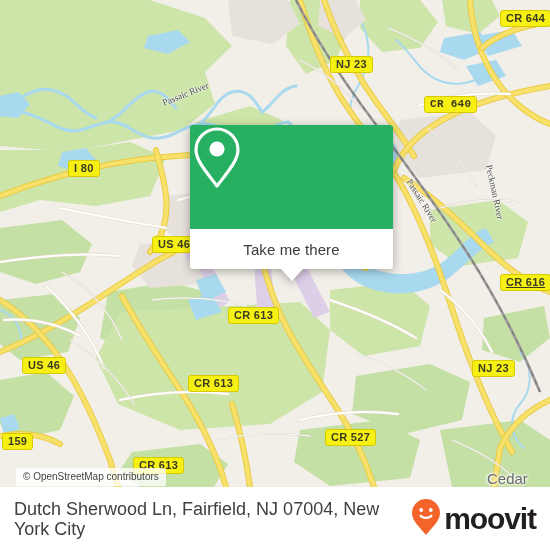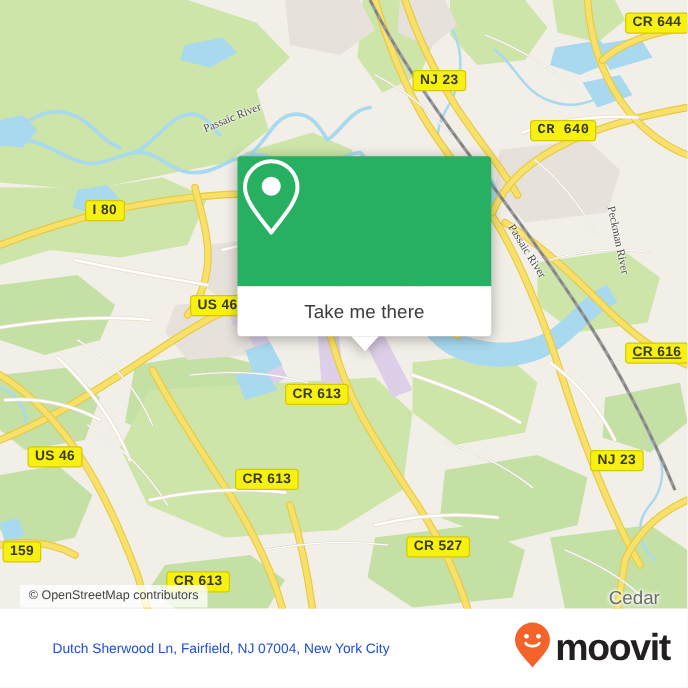--- a/index.html
+++ b/index.html
@@ -97,25 +97,24 @@
   #footer{
     position:absolute;left:0;top:487px;
     width:550px;height:63px;
     background:#ffffff;
     display:flex;align-items:center;
     box-sizing:border-box;
     padding:0 14px 0 14px;
   }
   #addr{
     flex:1 1 auto;
-    color:#1d4ed8;
-    font-size:11px;
+    color:#404040;
+    font-size:18px;
     line-height:20px;
     max-width:400px;
-    margin-left:28px;
   }
   #brand{
     flex:0 0 auto;
     display:flex;align-items:center;gap:3px;
     margin-left:6px;
   }
   #brand .word{
     color:#231f20;
     font-size:30px;
     font-weight:bold;

